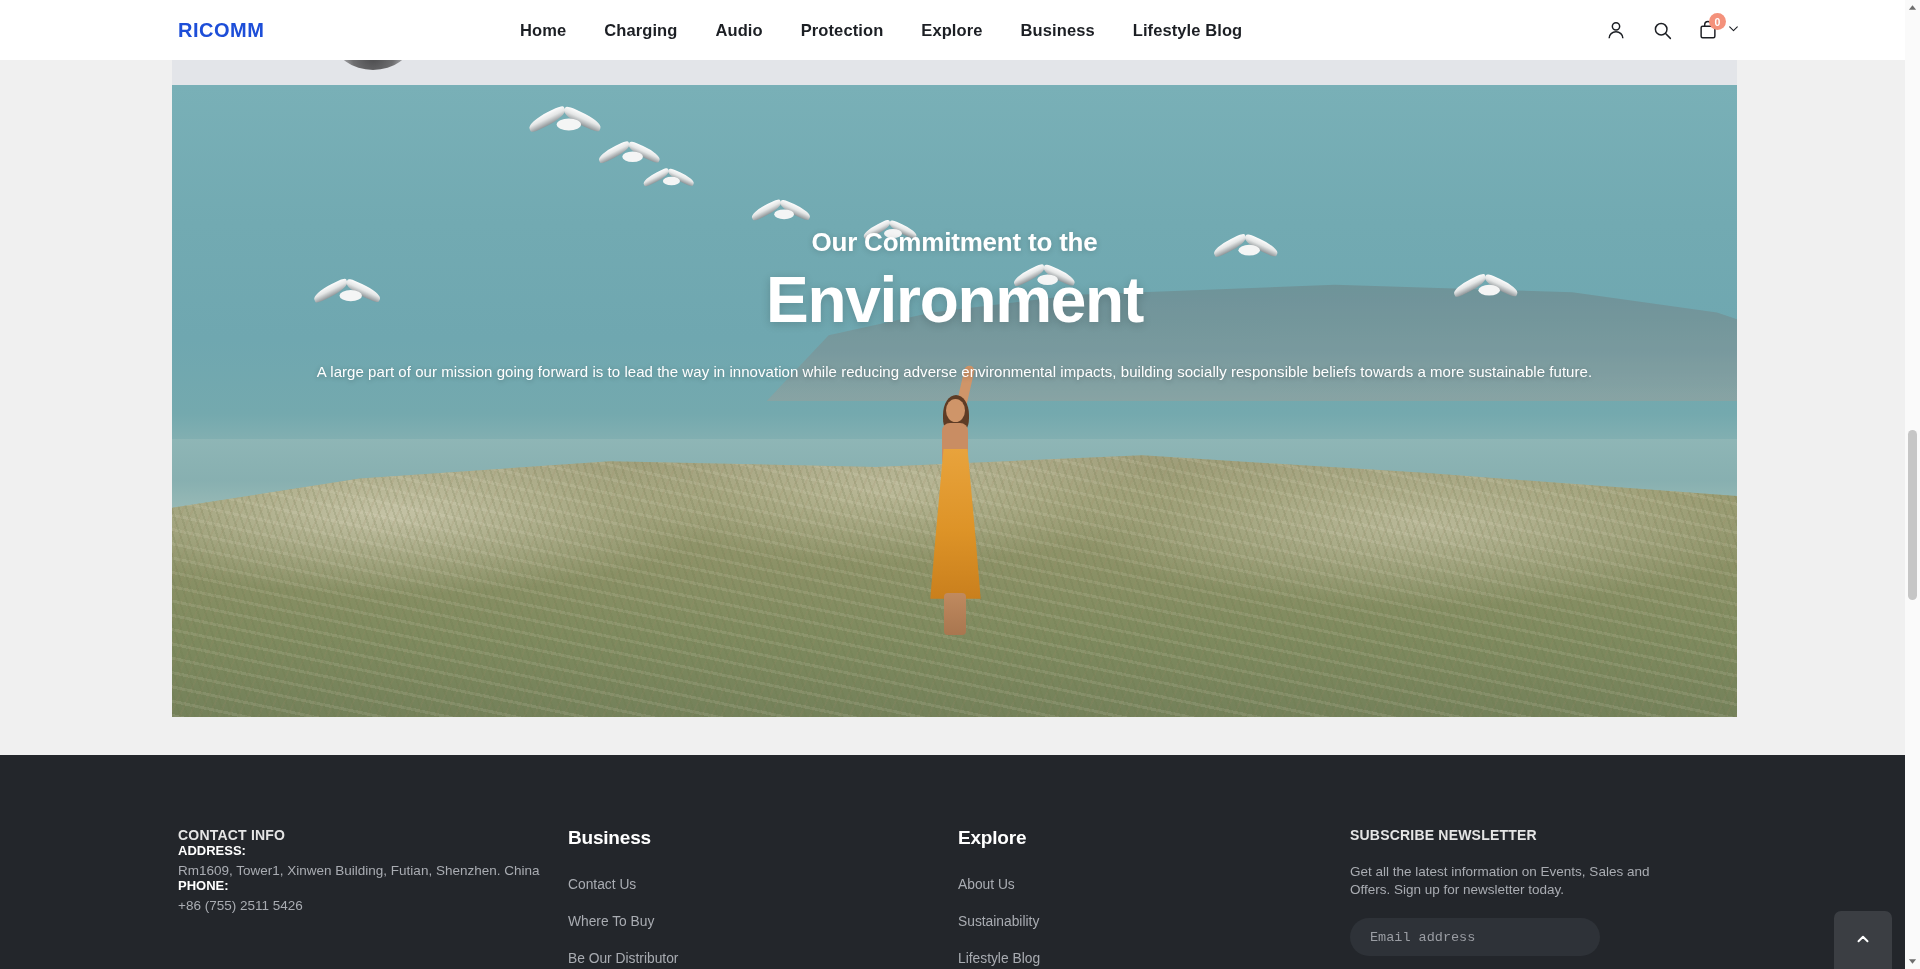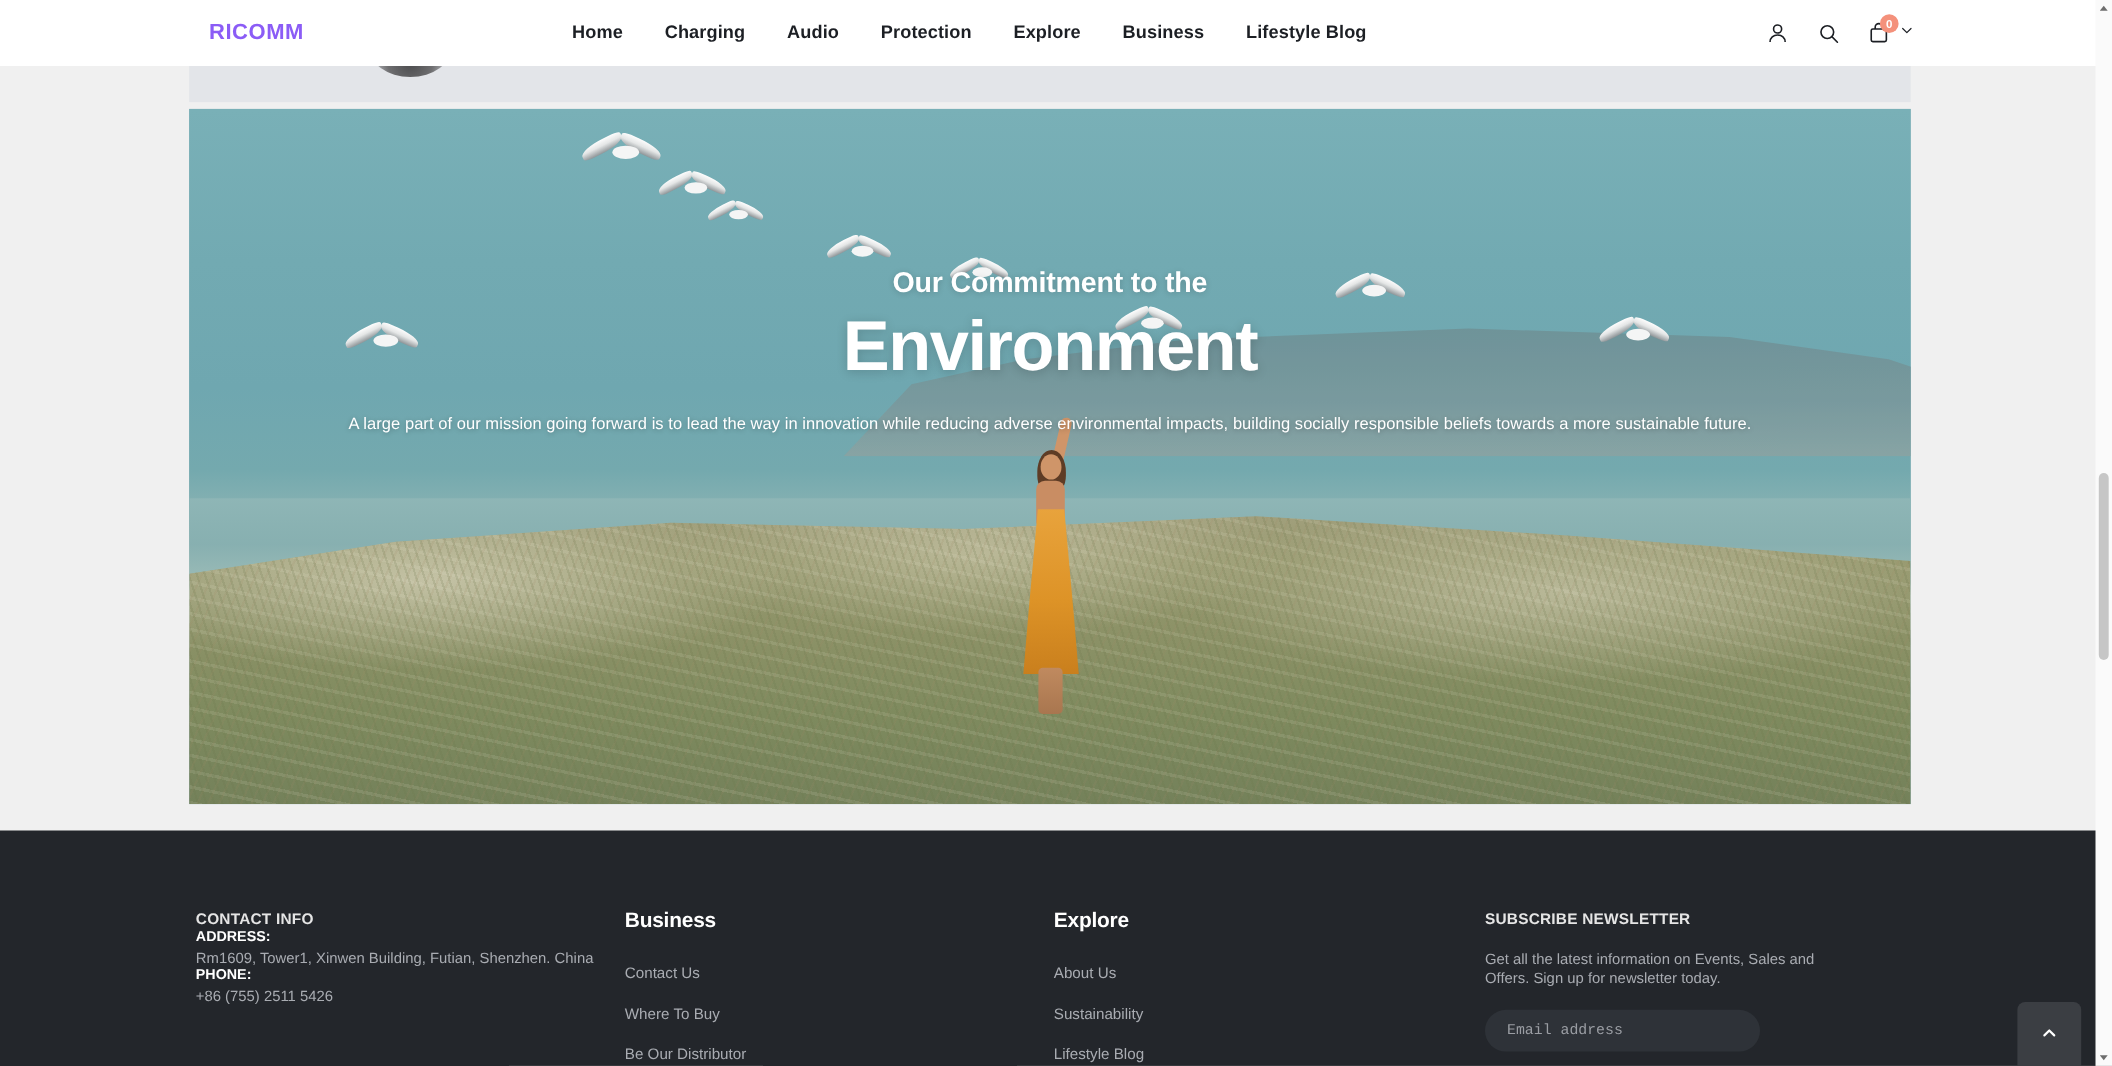--- a/index.html
+++ b/index.html
@@ -9,22 +9,22 @@
     background:#f0f0f0;
     color:#23262b;
   }
 
   
   .header {
     position:absolute; top:0; left:0; width:1920px; height:60px;
     background:#ffffff; display:flex; align-items:center; z-index:60;
   }
   .brand {
-    position:absolute; left:190px; top:50%; transform:translateY(-50%);
-    font-size:20px; font-weight:700; letter-spacing:.5px; color:#8b5cf6;
+    position:absolute; left:178px; top:50%; transform:translateY(-50%);
+    font-size:20px; font-weight:700; letter-spacing:.5px; color:#1d4ed8;
   }
   .nav {
     position:absolute; left:520px; top:50%; transform:translateY(-50%);
     display:flex; align-items:center; gap:38px;
   }
   .nav-item {
     font-size:16.5px; font-weight:700; color:#1c1f24; cursor:pointer;
     white-space:nowrap; letter-spacing:.1px;
   }
   .head-actions {
@@ -51,21 +51,21 @@
     width:76px; height:56px; border-radius:50%;
     background:radial-gradient(ellipse at 50% 75%, #4a4a4c 0%, #6e6e70 38%, #cfd1d5 72%, #e3e5e9 100%);
     filter:blur(.6px);
   }
   .above-gap {
     position:absolute; top:93px; left:172px; width:1565px; height:6px; background:#f0f0f0;
   }
 
   
   .hero {
-    position:absolute; top:99px; left:172px; width:1565px; height:632px;
+    position:absolute; top:85px; left:172px; width:1565px; height:632px;
     overflow:hidden; background:#74aab2;
   }
   .hero-sky {
     position:absolute; inset:0;
     background:linear-gradient(180deg,
       #79b0b7 0%, #72aab2 22%, #6fa7b0 40%,
       #74a9ae 52%, #8fb5b4 60%, #b9c8bd 66%, #cfd0bd 70%,
       #b9b49a 76%, #9e9f84 84%, #8d9377 92%, #849071 100%);
   }
   .mountain {

